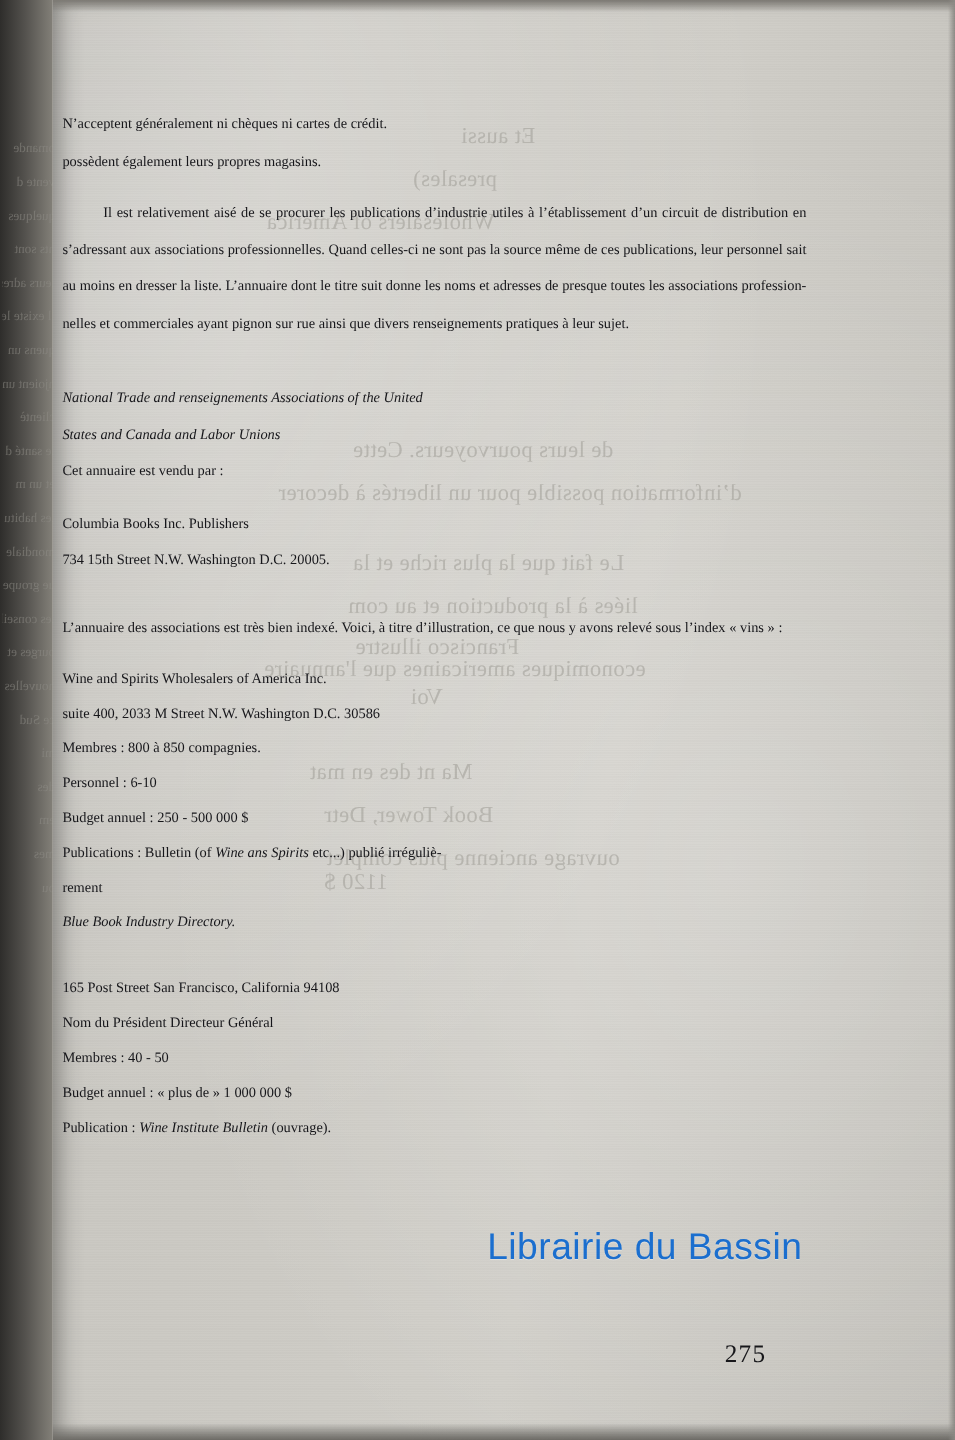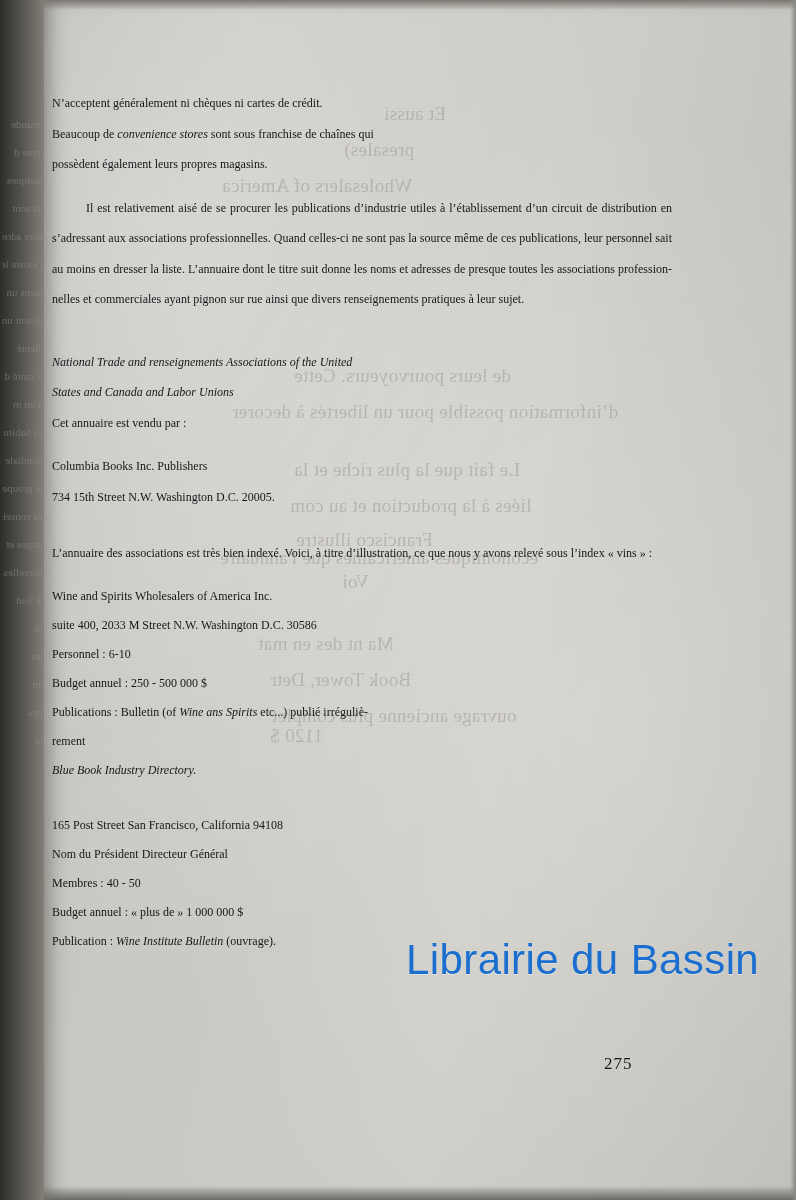--- a/index.html
+++ b/index.html
@@ -116,34 +116,34 @@
   .gap-m { height: 26px; }
   .gap-l { height: 32px; }
   em, .it { font-style: italic; }
   .block-tight { line-height: 29px; }
   .nowrap-line { white-space: nowrap; }
 
   
   .watermark {
     position: absolute;
     left: 362px;
-    top: 936px;
+    top: 1021px;
     font-family: "Liberation Sans", sans-serif;
-    font-size: 42px;
+    font-size: 31px;
     color: #1b6fd0;
     letter-spacing: 0.4px;
     text-shadow: 0 1px 0 rgba(255,255,255,0.35);
   }
 
   
   .folio {
     position: absolute;
     left: 560px;
-    top: 1054px;
-    font-size: 17px;
+    top: 1116px;
+    font-size: 21px;
     color: #17171a;
     letter-spacing: 1px;
   }
 
   
   .grain {
     position: absolute;
     inset: 0;
     pointer-events: none;
     background-image:
@@ -204,21 +204,20 @@
     <div class="ghost" style="left:176px; top:540px;">economiques americaines que l'annuaire</div>
     <div class="ghost" style="left:298px; top:564px;">Voi</div>
     <div class="ghost" style="left:214px; top:626px;">Ma   nt des en mat</div>
     <div class="ghost" style="left:226px; top:662px;">Book Tower, Detr</div>
     <div class="ghost" style="left:228px; top:698px;">ouvrage ancienne plus complet</div>
     <div class="ghost" style="left:226px; top:718px;">1120 $</div>
 
     <div class="content">
 
       <p class="nowrap-line"><span>N’acceptent généralement ni chèques ni cartes de crédit.</span></p>
-      <p><span>Beaucoup de </span><em>convenience stores</em><span> sont sous franchise de chaînes qui</span></p>
       <p><span>possèdent également leurs propres magasins.</span></p>
 
       <div class="gap-s"></div>
 
       <p class="para-indent">Il est relativement aisé de se procurer les publications d’industrie utiles à l’établissement d’un circuit de distribution en s’adressant aux associations professionnelles. Quand celles-ci ne sont pas la source même de ces publications, leur personnel sait au moins en dresser la liste. L’annuaire dont le titre suit donne les noms et adresses de presque toutes les associations profession-nelles et commerciales ayant pignon sur rue ainsi que divers renseignements pratiques à leur sujet.</p>
 
       <div class="gap-l"></div>
 
       <p class="it">National Trade and renseignements Associations of the United</p>
       <p class="it">States and Canada and Labor Unions</p>
@@ -231,20 +230,21 @@
 
       <div class="gap-m"></div>
 
       <p>L’annuaire des associations est très bien indexé. Voici, à titre d’illustration, ce que nous y avons relevé sous l’index « vins » :</p>
 
       <div class="gap-s"></div>
 
       <div class="block-tight">
         <p>Wine and Spirits Wholesalers of America Inc.</p>
         <p>suite 400, 2033 M Street N.W. Washington D.C. 30586</p>
+        <p>Membres :  800 à 850 compagnies.</p>
         <p>Personnel :  6-10</p>
         <p>Budget annuel :  250 - 500 000 $</p>
         <p><span>Publications : Bulletin (of </span><em>Wine ans Spirits</em><span> etc...) publié irréguliè-</span></p>
         <p>rement</p>
         <p class="it">Blue Book Industry Directory.</p>
       </div>
 
       <div class="gap-m"></div>
 
       <div class="block-tight">

